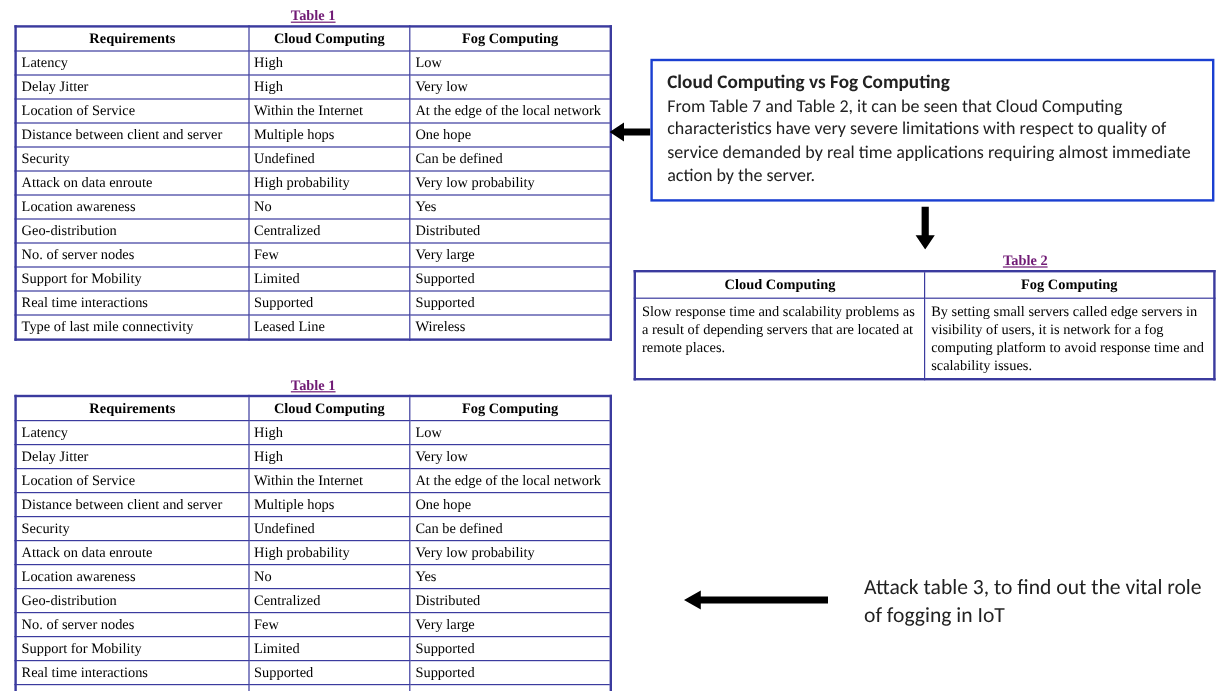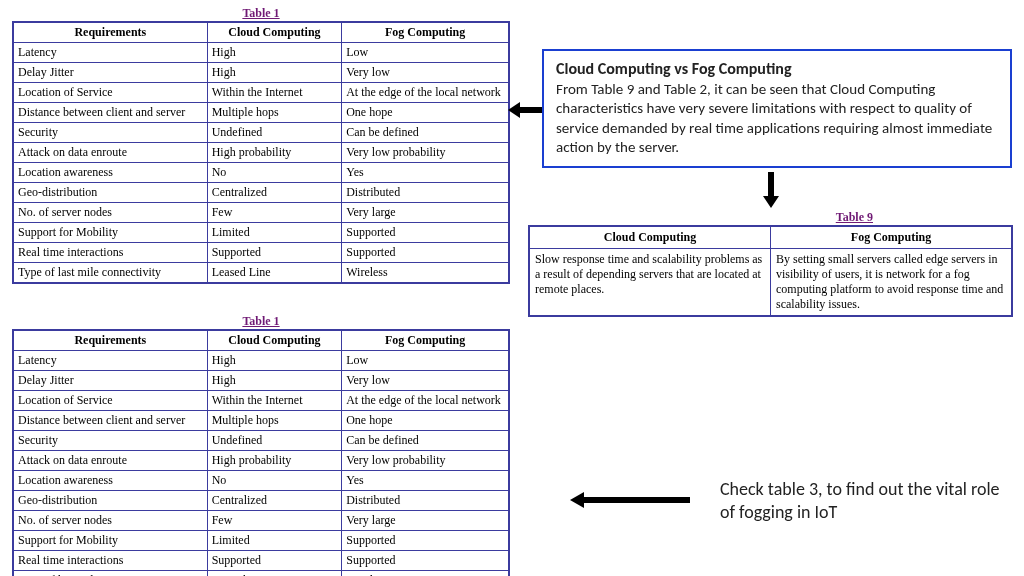--- a/index.html
+++ b/index.html
@@ -233,42 +233,42 @@
           <td>Type of last mile connectivity</td>
           <td>Leased Line</td>
           <td>Wireless</td>
         </tr>
       </tbody>
   </table>
 </div>
 
 <div id="infobox" class="infobox">
   <span class="title">Cloud Computing vs Fog Computing</span><br>
-  <span>From Table 9 and Table 2, it can be seen that Cloud Computing characteristics have very severe limitations with respect to quality of service demanded by real time applications requiring almost immediate action by the server.</span>
+  <span>From Table 7 and Table 2, it can be seen that Cloud Computing characteristics have very severe limitations with respect to quality of service demanded by real time applications requiring almost immediate action by the server.</span>
 </div>
 
 <div id="t2wrap">
-  <div class="caption" style="text-align:right; padding-right:140px;">Table 9</div>
+  <div class="caption" style="text-align:right; padding-right:140px;">Table 2</div>
   <table class="tbl tbl2">
     <thead>
         <tr>
       <th>Cloud Computing</th>
       <th>Fog Computing</th>
     </tr>
       </thead>
     <tbody>
         <tr>
           <td>Slow response time and scalability problems as a result of depending servers that are located at remote places.</td>
           <td>By setting small servers called edge servers in visibility of users, it is network for a fog computing platform to avoid response time and scalability issues.</td>
         </tr>
       </tbody>
   </table>
 </div>
 
-<div id="note" class="note">Check table 3, to find out the vital role of fogging in IoT</div>
+<div id="note" class="note">Attack table 3, to find out the vital role of fogging in IoT</div>
 
 <span class="arrow" style="left:508px; top:100px;">
   <svg width="34" height="20">
       <polygon points="0,10 12,2 12,7 34,7 34,13 12,13 12,18" fill="#000"></polygon>
     </svg>
 </span>
 <span class="arrow" style="left:761px; top:172px;">
   <svg width="20" height="36">
       <polygon points="10,36 2,24 7,24 7,0 13,0 13,24 18,24" fill="#000"></polygon>
     </svg>

